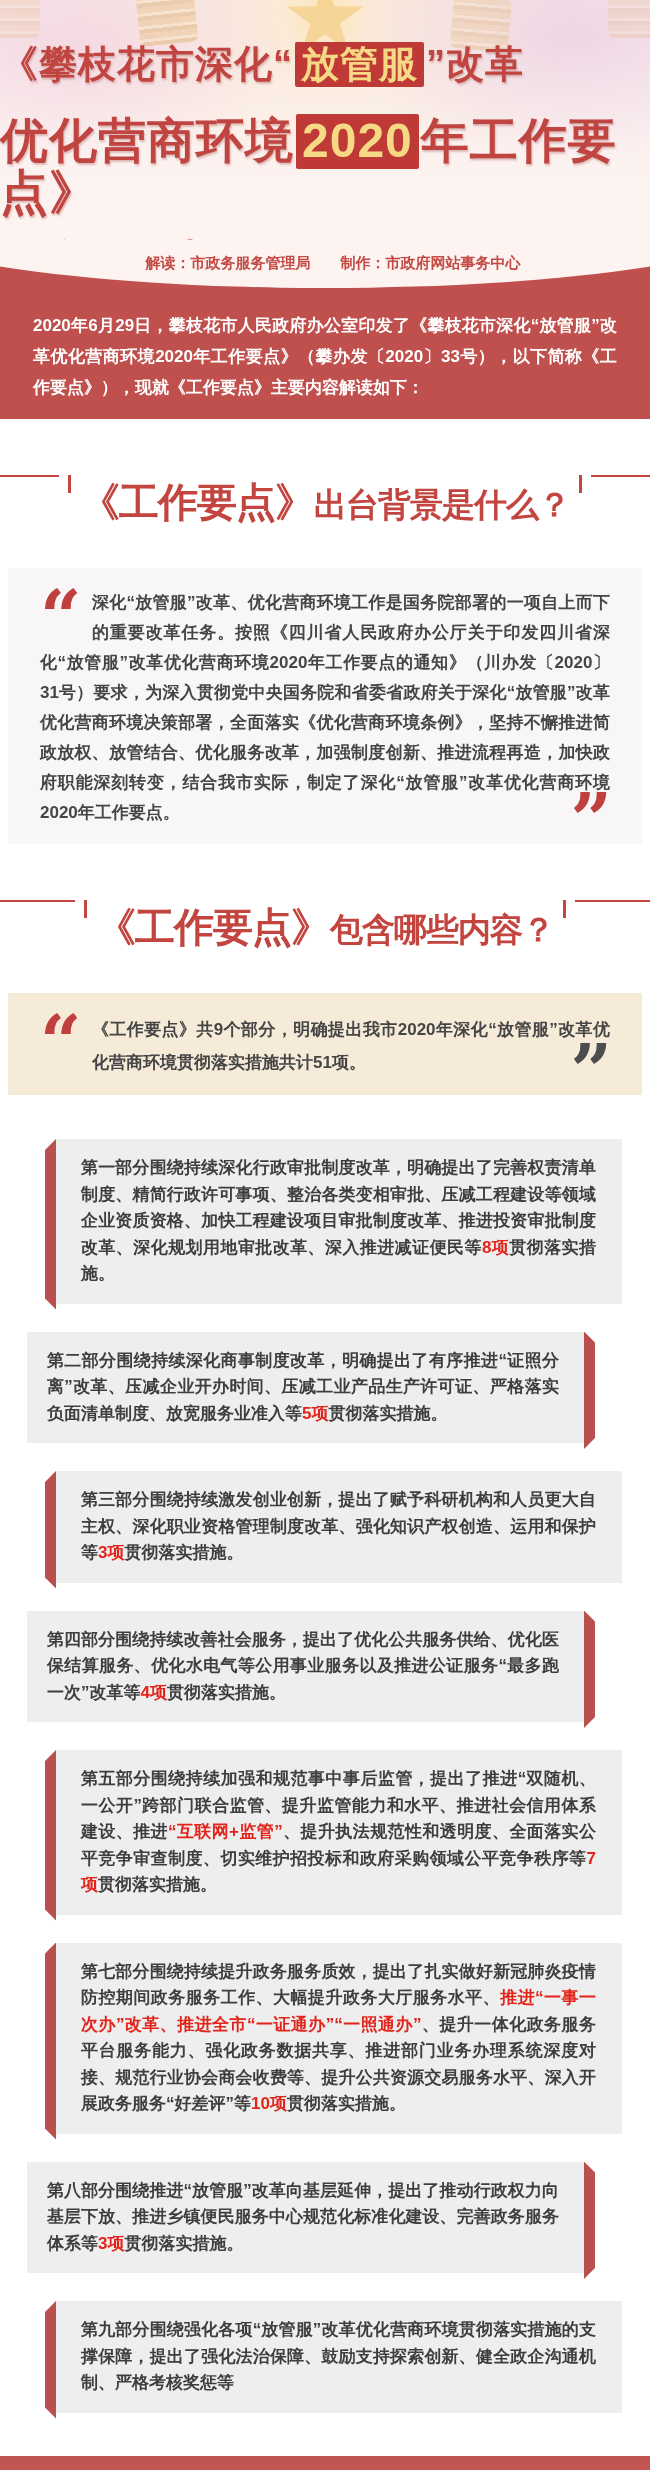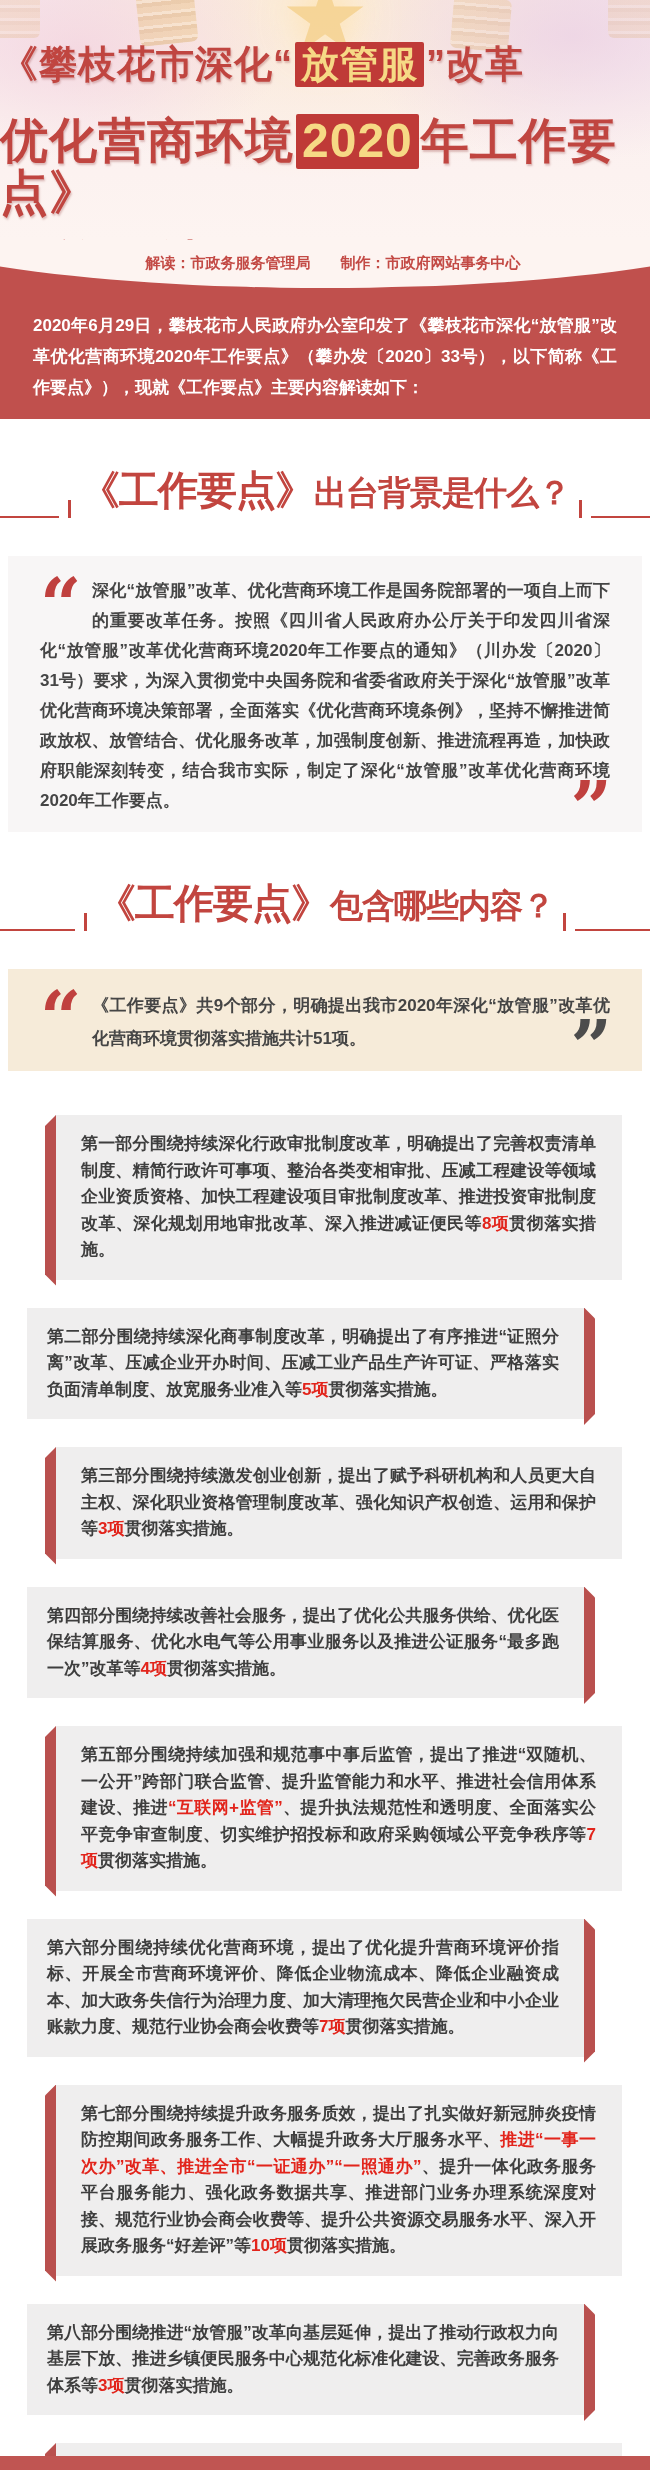--- a/index.html
+++ b/index.html
@@ -35,21 +35,21 @@
     padding:3px 6px 4px;margin:0 2px;border-radius:2px;text-shadow:none;}
   
   .intro-panel{position:relative;background:#c0504d;padding:70px 33px 16px;overflow:hidden;}
   .intro-panel .curve{position:absolute;left:-20%;top:-96px;width:140%;height:144px;
     border-radius:50%;background:#fdf4f1;}
   .credits{position:absolute;left:16px;right:0;top:14px;text-align:center;
     color:#c34a45;font-size:15px;font-weight:700;z-index:2;}
   .intro-text{position:relative;color:#ffffff;font-size:17px;line-height:31px;
     font-weight:700;text-align:justify;z-index:1;}
   
-  .sec-head{display:flex;align-items:flex-end;margin-top:44px;}
+  .sec-head{display:flex;align-items:flex-start;margin-top:56px;}
   .sec-head .rule{flex:1;height:2px;background:#c2453f;}
   .sec-head .tick{width:3px;height:18px;background:#c2453f;margin:0 9px;flex:none;}
   .sec-title{white-space:nowrap;color:#c2453f;font-weight:900;}
   .sec-title .book{font-size:40px;letter-spacing:-1px;}
   .sec-title .rest{font-size:33px;letter-spacing:-1px;}
   
   .quote-card{position:relative;margin:38px 8px 0;padding:20px 32px 16px;
     font-size:17px;line-height:30px;font-weight:700;color:#454545;text-align:justify;}
   .quote-card.gray{background:#f8f6f6;}
   .quote-card.beige{background:#f6ebd9;line-height:33px;}
@@ -144,24 +144,20 @@
   <div class="part-card right">
     <span class="ribbon"></span>
     <span class="part-text"><span>第四部分围绕持续改善社会服务，提出了优化公共服务供给、优化医保结算服务、优化水电气等公用事业服务以及推进公证服务“最多跑一次”改革等</span><span class="hl">4项</span><span>贯彻落实措施。</span></span>
   </div>
 
   <div class="part-card left">
     <span class="ribbon"></span>
     <span class="part-text"><span>第五部分围绕持续加强和规范事中事后监管，提出了推进“双随机、一公开”跨部门联合监管、提升监管能力和水平、推进社会信用体系建设、推进</span><span class="hl">“互联网+监管”</span><span>、提升执法规范性和透明度、全面落实公平竞争审查制度、切实维护招投标和政府采购领域公平竞争秩序等</span><span class="hl">7项</span><span>贯彻落实措施。</span></span>
   </div>
 
-  <div class="part-card right">
-    <span class="ribbon"></span>
-    <span class="part-text"><span>第六部分围绕持续优化营商环境，提出了优化提升营商环境评价指标、开展全市营商环境评价、降低企业物流成本、降低企业融资成本、加大政务失信行为治理力度、加大清理拖欠民营企业和中小企业账款力度、规范行业协会商会收费等</span><span class="hl">7项</span><span>贯彻落实措施。</span></span>
-  </div>
 
   <div class="part-card left">
     <span class="ribbon"></span>
     <span class="part-text"><span>第七部分围绕持续提升政务服务质效，提出了扎实做好新冠肺炎疫情防控期间政务服务工作、大幅提升政务大厅服务水平、</span><span class="hl">推进“一事一次办”改革、推进全市“一证通办”“一照通办”</span><span>、提升一体化政务服务平台服务能力、强化政务数据共享、推进部门业务办理系统深度对接、规范行业协会商会收费等、提升公共资源交易服务水平、深入开展政务服务“好差评”等</span><span class="hl">10项</span><span>贯彻落实措施。</span></span>
   </div>
 
   <div class="part-card right">
     <span class="ribbon"></span>
     <span class="part-text"><span>第八部分围绕推进“放管服”改革向基层延伸，提出了推动行政权力向基层下放、推进乡镇便民服务中心规范化标准化建设、完善政务服务体系等</span><span class="hl">3项</span><span>贯彻落实措施。</span></span>
   </div>

